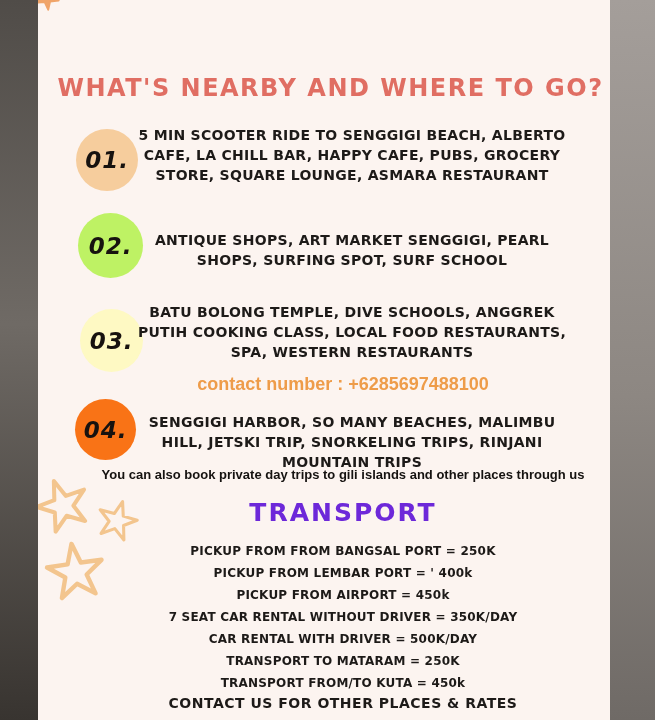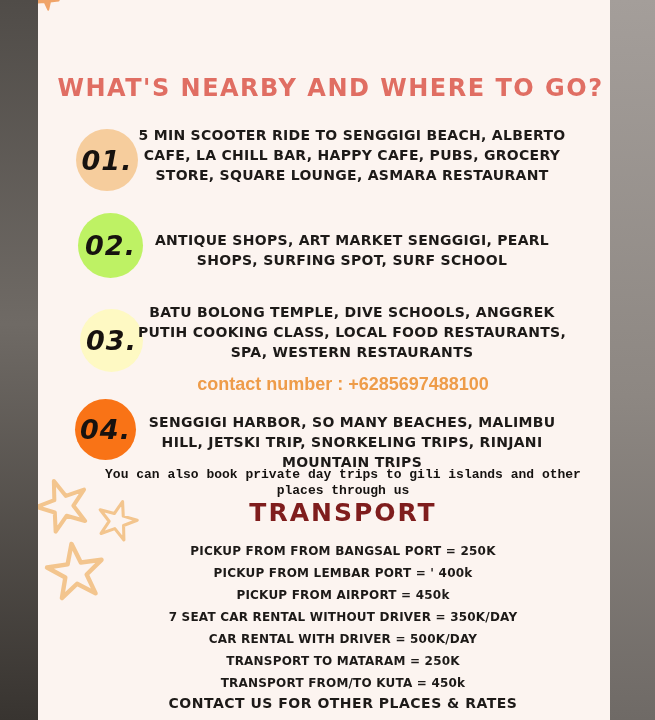--- a/index.html
+++ b/index.html
@@ -13,46 +13,46 @@
   .card{
     position:absolute;left:38px;top:0;width:572px;height:720px;
     background:#fcf4f0;overflow:hidden;
   }
   .title{
     position:absolute;left:15px;top:74px;width:555px;text-align:center;
     color:#e06e63;font-weight:bold;font-size:24px;letter-spacing:1.5px;
   }
   .num-circle{
     position:absolute;border-radius:50%;display:flex;align-items:center;justify-content:center;
-    color:#17120f;font-weight:bold;font-style:italic;font-size:27px;letter-spacing:1px;
+    color:#17120f;font-weight:bold;font-style:italic;font-size:23px;letter-spacing:1px;
   }
   .c1{left:38px;top:129px;width:62px;height:62px;}
   .c2{left:40px;top:213px;width:65px;height:65px;}
   .c3{left:42px;top:309px;width:63px;height:63px;}
   .c4{left:37px;top:399px;width:61px;height:61px;}
   .item-text{
     position:absolute;left:90px;width:448px;text-align:center;
     color:#1d1a18;font-weight:bold;font-size:14px;line-height:20px;letter-spacing:0.3px;
   }
   .t1{top:125px;}
   .t2{top:230px;}
   .t3{top:302px;}
   .t4{top:412px;}
   .contact{
     position:absolute;left:40px;top:374px;width:530px;text-align:center;
     color:#ee9c49;font-family:"Liberation Sans",sans-serif;font-weight:bold;font-size:18px;
   }
   .note{
     position:absolute;left:60px;top:467px;width:490px;text-align:center;
-    color:#151210;font-family:Liberation Mono, monospace;font-weight:bold;
+    color:#151210;font-family:Liberation Sans, sans-serif;font-weight:bold;
     font-size:13px;line-height:16px;
   }
   .transport-heading{
     position:absolute;left:40px;top:498px;width:530px;text-align:center;
-    color:#7f1d1d;font-weight:bold;font-size:25px;letter-spacing:2px;
+    color:#6d28d9;font-weight:bold;font-size:25px;letter-spacing:2px;
   }
   .prices{
     position:absolute;left:40px;top:540px;width:530px;text-align:center;
     color:#1d1a18;font-weight:bold;font-size:12px;line-height:22px;letter-spacing:0.2px;
   }
   .price-line{white-space:nowrap;}
   .footer-line{
     position:absolute;left:40px;top:695px;width:530px;text-align:center;
     color:#1d1a18;font-weight:bold;font-size:14px;letter-spacing:0.5px;
   }

